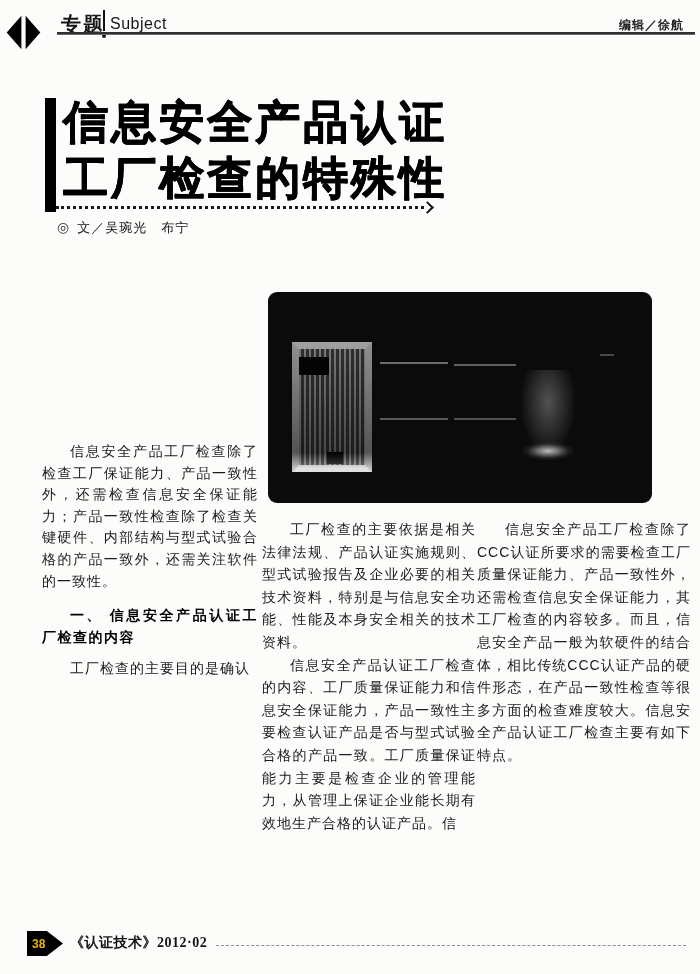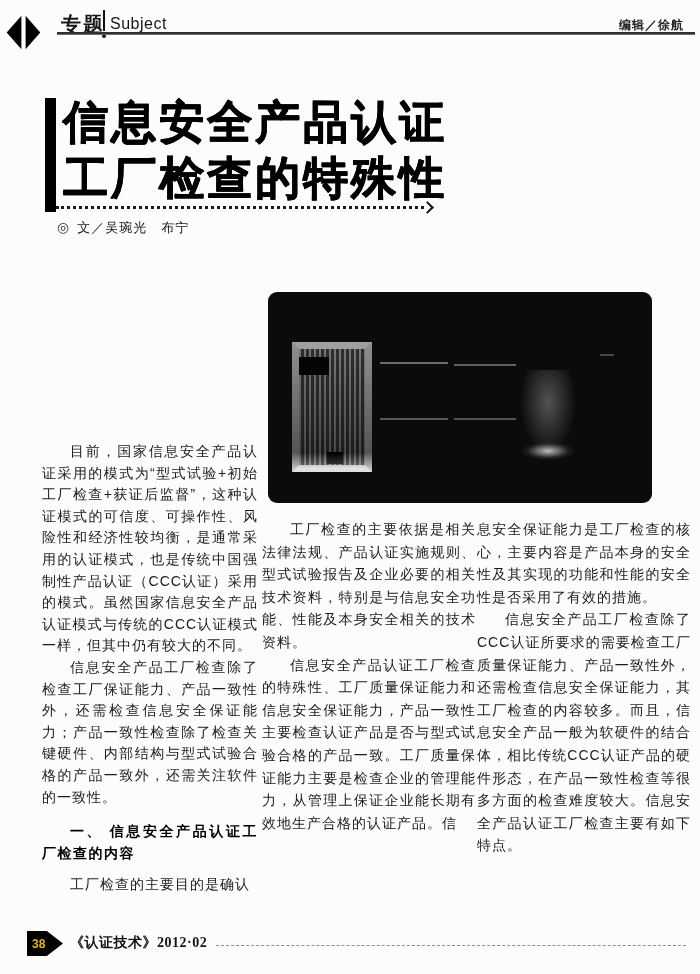--- a/index.html
+++ b/index.html
@@ -102,33 +102,31 @@
   <div class="abs rack"></div>
   <div class="abs rack-shade"></div>
   <div class="abs panel1"></div>
   <div class="abs panel2"></div>
   <div class="abs trophy"></div>
   <div class="abs trophy-base"></div>
   <div class="abs glint"></div>
 </div>
 
 <div id="col-left" class="abs col">
-  <p class="indent">目前，国家信息安全产品认证采用的模式为“型式试验+初始工厂检查+获证后监督”，这种认证模式的可信度、可操作性、风险性和经济性较均衡，是通常采用的认证模式，也是传统中国强制性产品认证（CCC认证）采用的模式。虽然国家信息安全产品认证模式与传统的CCC认证模式一样，但其中仍有较大的不同。</p>
   <p class="indent">信息安全产品工厂检查除了检查工厂保证能力、产品一致性外，还需检查信息安全保证能力；产品一致性检查除了检查关键硬件、内部结构与型式试验合格的产品一致外，还需关注软件的一致性。</p>
   <p class="heading">一、 信息安全产品认证工厂检查的内容</p>
   <p class="indent">工厂检查的主要目的是确认</p>
 </div>
 
 <div id="col-mid" class="abs col">
   <p class="indent">工厂检查的主要依据是相关法律法规、产品认证实施规则、型式试验报告及企业必要的相关技术资料，特别是与信息安全功能、性能及本身安全相关的技术资料。</p>
-  <p class="indent">信息安全产品认证工厂检查的特殊性、工厂质量保证能力和信息安全保证能力，产品一致性主要检查认证产品是否与型式试验合格的产品一致。工厂质量保证能力主要是检查企业的管理能力，从管理上保证企业能长期有效地生产合格的认证产品。信</p>
+  <p class="indent">信息安全产品认证工厂检查的内容、工厂质量保证能力和信息安全保证能力，产品一致性主要检查认证产品是否与型式试验合格的产品一致。工厂质量保证能力主要是检查企业的管理能力，从管理上保证企业能长期有效地生产合格的认证产品。信</p>
 </div>
 
 <div id="col-right" class="abs col">
-  <p class="cont">息安全保证能力是工厂检查的核心，主要内容是产品本身的安全性及其实现的功能和性能的安全性是否采用了有效的措施。</p>
   <p class="indent">信息安全产品工厂检查除了CCC认证所要求的需要检查工厂质量保证能力、产品一致性外，还需检查信息安全保证能力，其工厂检查的内容较多。而且，信息安全产品一般为软硬件的结合体，相比传统CCC认证产品的硬件形态，在产品一致性检查等很多方面的检查难度较大。信息安全产品认证工厂检查主要有如下特点。</p>
 </div>
 
 <div class="abs page-badge">
   <span>38</span>
 </div>
 <div class="abs journal">《认证技术》2012·02</div>
 <div class="abs footer-dash"></div>
 
 </body></html>

